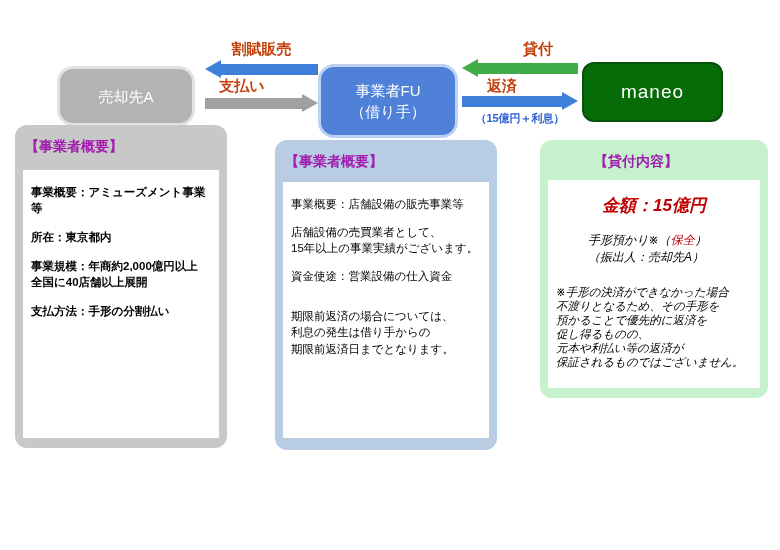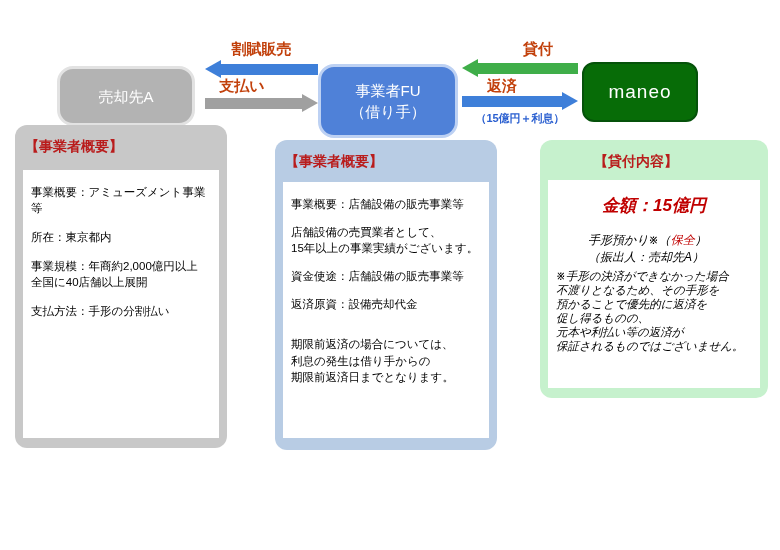--- a/index.html
+++ b/index.html
@@ -8,21 +8,21 @@
   .canvas { position:relative; width:780px; height:550px; background:#fff; overflow:hidden; }
 
   
   .entity { position:absolute; display:flex; align-items:center; justify-content:center;
             color:#fff; font-weight:normal; text-align:center; border-radius:16px; }
   .entity .elabel { white-space:pre-line; line-height:1.4; }
   #seller-box   { left:57px;  top:66px; width:138px; height:60px; background:var(--seller-box,#b3b3b3);
                   border:3px solid #e2e2e2; font-size:15px; }
   #borrower-box { left:318px; top:64px; width:140px; height:74px; background:var(--borrower-box,#4f81d8);
                   border:3px solid #bdd1f3; font-size:15px; }
-  #maneo-box    { left:582px; top:62px; width:116px; height:60px; background:var(--maneo-box,#076c07);
+  #maneo-box    { left:582px; top:62px; width:141px; height:60px; background:var(--maneo-box,#076c07);
                   border:2px solid #05520a; font-size:19px; border-radius:12px; letter-spacing:1px; }
 
   
   .alabel { position:absolute; font-weight:bold; font-size:15px; color:#c2410c; text-align:center; z-index:5; }
   #lbl-installment { left:203px; top:40px;  width:117px; }
   #lbl-payment     { left:200px; top:77px;  width:84px;  }
   #lbl-loan        { left:492px; top:40px;  width:92px;  }
   #lbl-repayment   { left:466px; top:77px;  width:72px;  }
   #lbl-repay-note  { left:452px; top:111px; width:136px; font-size:11px; color:var(--note-blue,#2a5fd0); }
 
@@ -38,40 +38,40 @@
   .arrow.blue  { --c:var(--arrow-blue,#3e7fd9); }
   .arrow.gray  { --c:var(--arrow-gray,#a0a0a0); }
   .arrow.green { --c:var(--arrow-green,#3fae49); }
   #arrow-installment { left:205px; top:60px; width:113px; }
   #arrow-payment     { left:205px; top:94px; width:113px; }
   #arrow-loan        { left:462px; top:59px; width:116px; }
   #arrow-repayment   { left:462px; top:92px; width:116px; }
 
   
   .panel { position:absolute; border-radius:12px; }
-  .panel .ptitle { font-weight:bold; font-size:14px; color:#b91c1c; padding:13px 10px 0 10px; }
+  .panel .ptitle { font-weight:bold; font-size:14px; color:#a21caf; padding:13px 10px 0 10px; }
   .panel .pbody  { position:absolute; left:8px; right:8px; background:#fff;
                    padding:14px 8px; font-size:11.5px; line-height:1.4; color:#000; }
   .para { white-space:pre-line; margin-bottom:12px; }
   .para:last-child { margin-bottom:0; }
 
   #seller-panel { left:15px; top:125px; width:212px; height:323px; background:var(--seller-panel,#c8c8c8); }
   #seller-panel .pbody { top:45px; bottom:10px; }
-  #seller-panel .para  { margin-bottom:13px; }
+  #seller-panel .para  { margin-bottom:13px;font-weight:bold; }
 
   #borrower-panel { left:275px; top:140px; width:222px; height:310px; background:var(--borrower-panel,#b8cce4); }
   #borrower-panel .pbody { top:42px; bottom:12px; }
   #borrower-panel .para.gap-top { margin-top:24px; }
 
   #maneo-panel { left:540px; top:140px; width:228px; height:258px; background:var(--maneo-panel,#c6f1cd);padding-left:44px; }
   #maneo-panel .pbody { top:40px; bottom:10px; padding:10px 8px;font-style:italic; }
   .amount { color:var(--accent-red,#c00000); font-weight:bold; font-size:17px; text-align:center; margin:4px 0 14px; }
   .deposit { margin-left:32px; font-size:12px; line-height:1.45; }
   .deposit .hl { color:var(--accent-red,#c00000); }
-  .loan-note { margin-top:2px; font-size:11.5px; line-height:1.22; white-space:pre-line; }
+  .loan-note { margin-top:18px; font-size:11.5px; line-height:1.22; white-space:pre-line; }
 </style>
 </head>
 <body>
 
 <div class="canvas">
 
   <div class="entity" id="seller-box">
     <span class="elabel">売却先A</span>
   </div>
   <div class="entity" id="borrower-box">
@@ -115,22 +115,21 @@
       <div class="para">支払方法：手形の分割払い</div>
     </div>
   </div>
 
   <div class="panel" id="borrower-panel">
     <div class="ptitle">【事業者概要】</div>
     <div class="pbody">
       <div class="para">事業概要：店舗設備の販売事業等</div>
       <div class="para">店舗設備の売買業者として、
 15年以上の事業実績がございます。</div>
-      <div class="para">資金使途：店舗設備の販売事業等</div>
-      <div class="para">返済原資：設備売却代金</div>
+      <div class="para">資金使途：営業設備の仕入資金</div>
       <div class="para gap-top">期限前返済の場合については、
 利息の発生は借り手からの
 期限前返済日までとなります。</div>
     </div>
   </div>
 
   <div class="panel" id="maneo-panel">
     <div class="ptitle">【貸付内容】</div>
     <div class="pbody">
       <div class="amount">金額：15億円</div>

